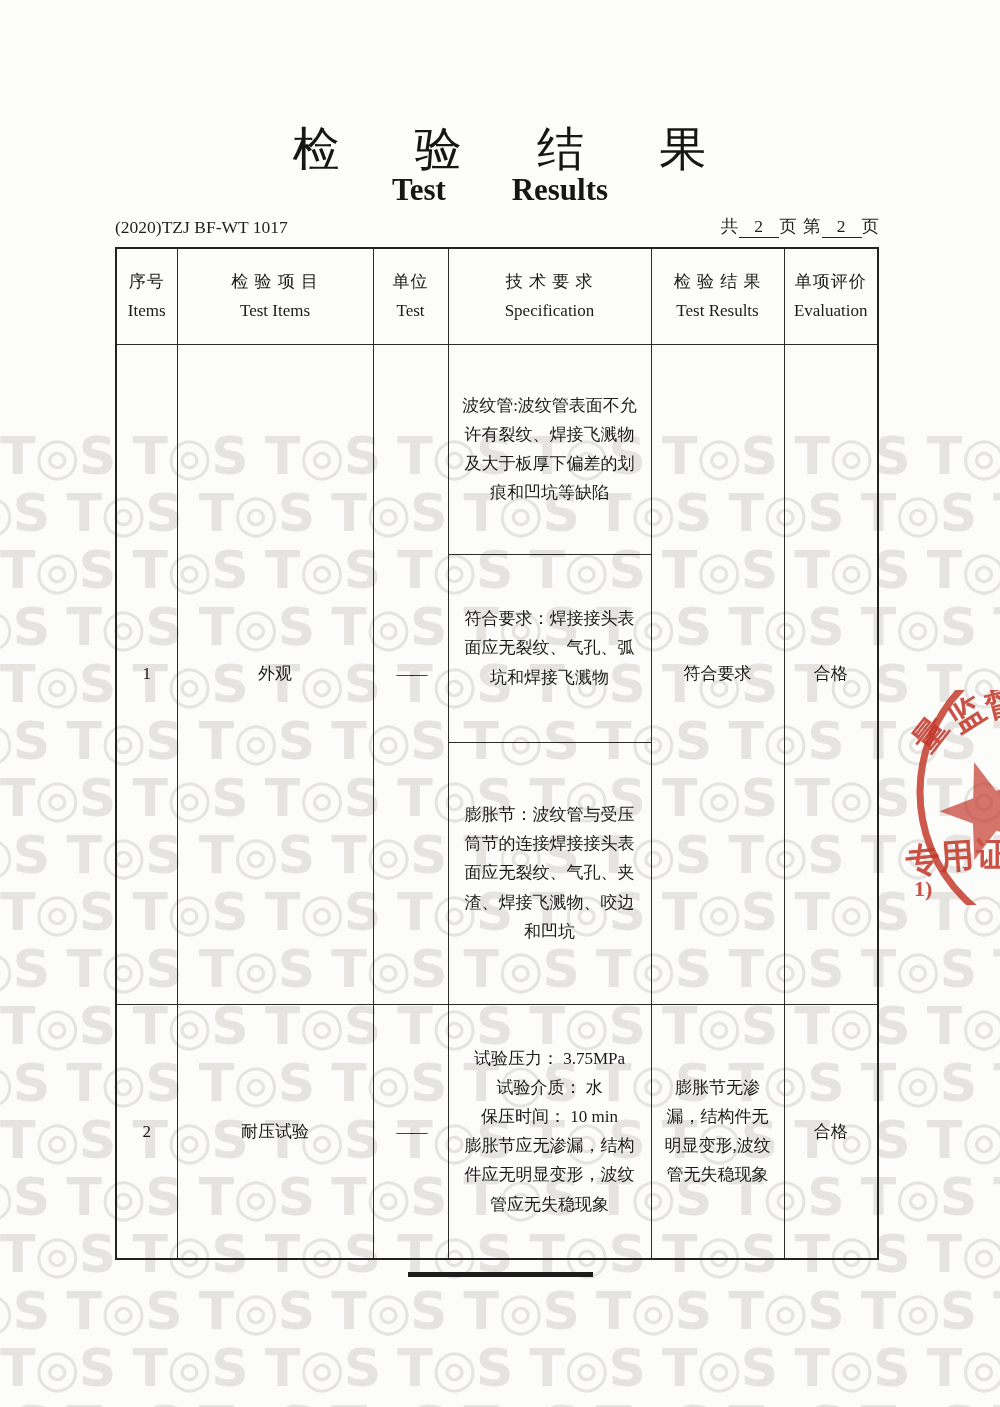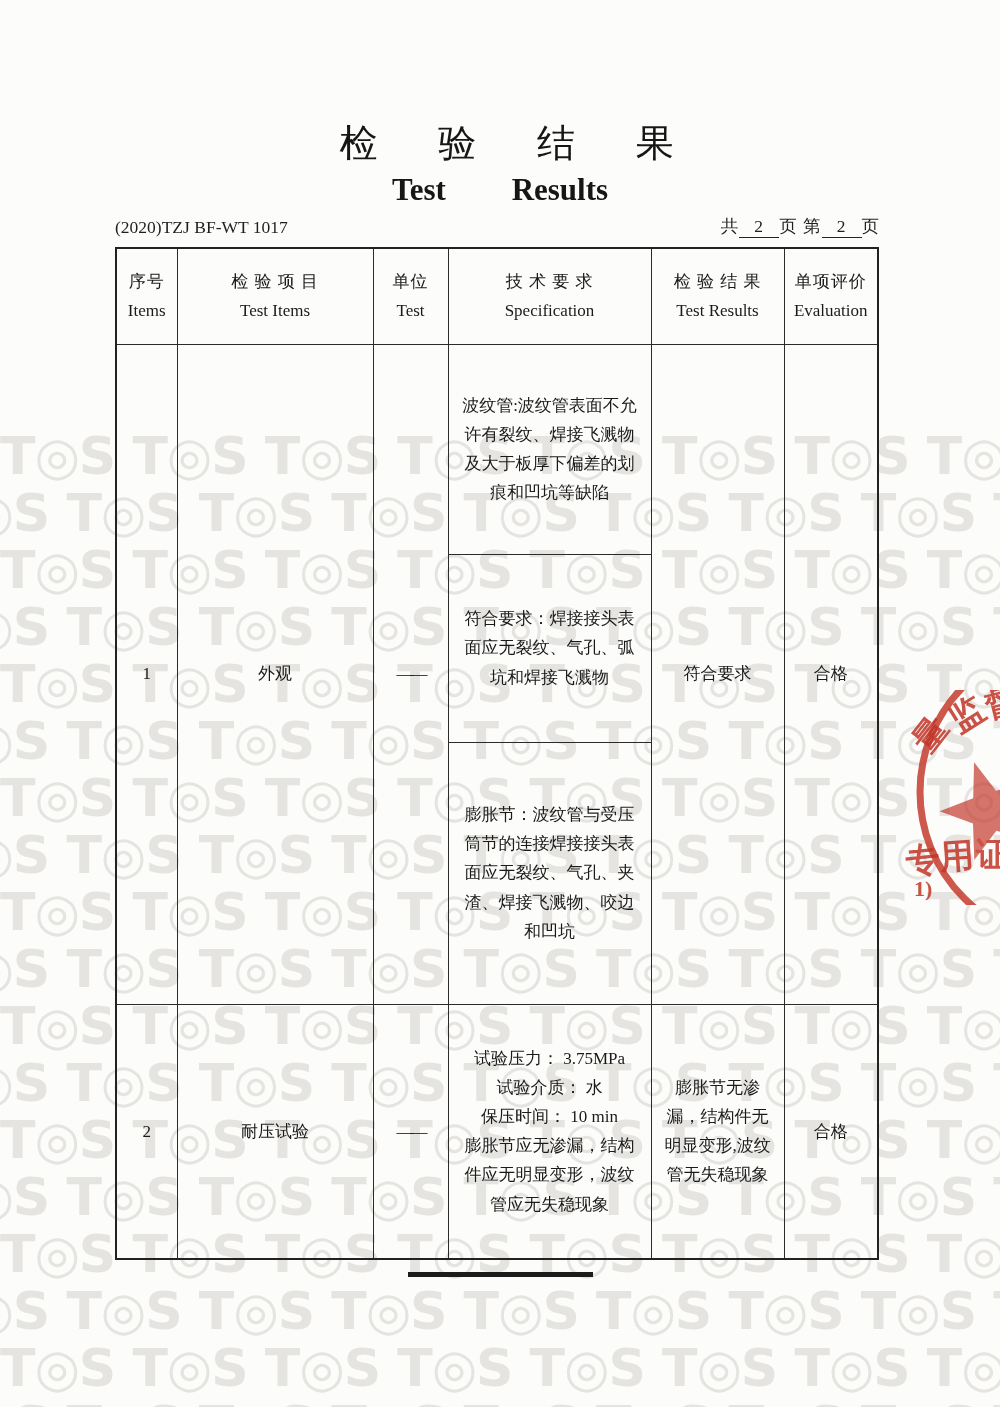--- a/index.html
+++ b/index.html
@@ -19,21 +19,21 @@
   .wm-row{
     position:absolute;white-space:nowrap;
     font-family:"DejaVu Sans",sans-serif;
     font-weight:bold;font-size:52px;letter-spacing:-1px;
     color:#e6e4e0;line-height:57px;height:57px;
   }
   
   .title-cn{
     position:absolute;top:118px;left:50%;
     transform:translateX(calc(-50% + 37px));
-    font-size:38px;letter-spacing:1.6em;white-space:nowrap;
+    font-size:47px;letter-spacing:1.6em;white-space:nowrap;
     color:#161616;z-index:2;
   }
   .title-en{
     position:absolute;top:172px;left:50%;transform:translateX(-50%);
     font-size:31px;font-weight:bold;word-spacing:58px;white-space:nowrap;
     color:#161616;z-index:2;
   }
   
   .meta{position:absolute;left:115px;top:214px;width:765px;z-index:2;
         display:flex;justify-content:space-between;align-items:flex-end;

